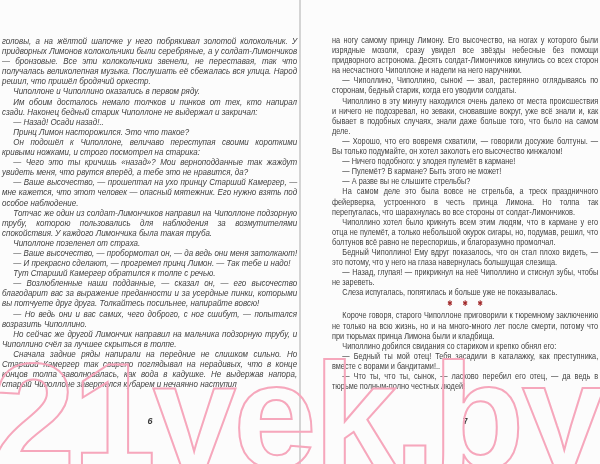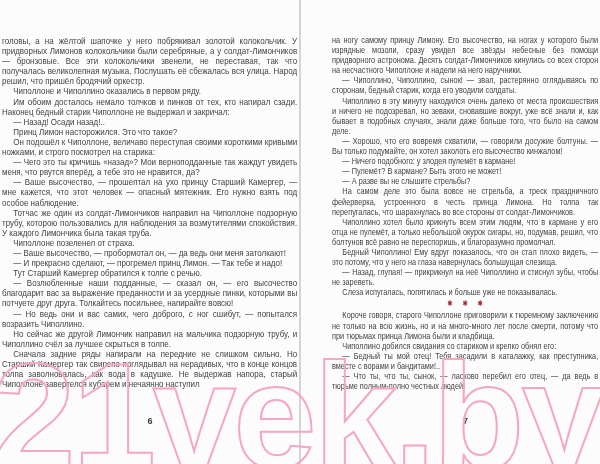--- a/index.html
+++ b/index.html
@@ -4,21 +4,21 @@
 <style>
   * { margin:0; padding:0; box-sizing:border-box; }
   html, body { width:600px; height:464px; }
   body {
     position:relative;
     overflow:hidden;
     background:#fcfcfc;
     font-family:"Liberation Sans","DejaVu Sans",sans-serif;
   }
   .page { position:absolute; top:0; width:300px; height:464px; }
-  .page-left  { left:0; }
+  .page-left  { left:0;font-style:italic; }
   .page-right { left:300px;padding-left:24px; }
   .gutter {
     position:absolute; top:0; left:299px; width:2px; height:464px;
     background:#d4d4d4;
   }
   .text-col { position:absolute; }
   .text-col-left  { left:2px;  top:36px; width:296px; }
   .text-col-right { left:32px; top:35px; width:267px; }
   .scale-inner { transform-origin:0 0; }
   .scale-left  { width:340px; transform:scaleX(0.868); }

